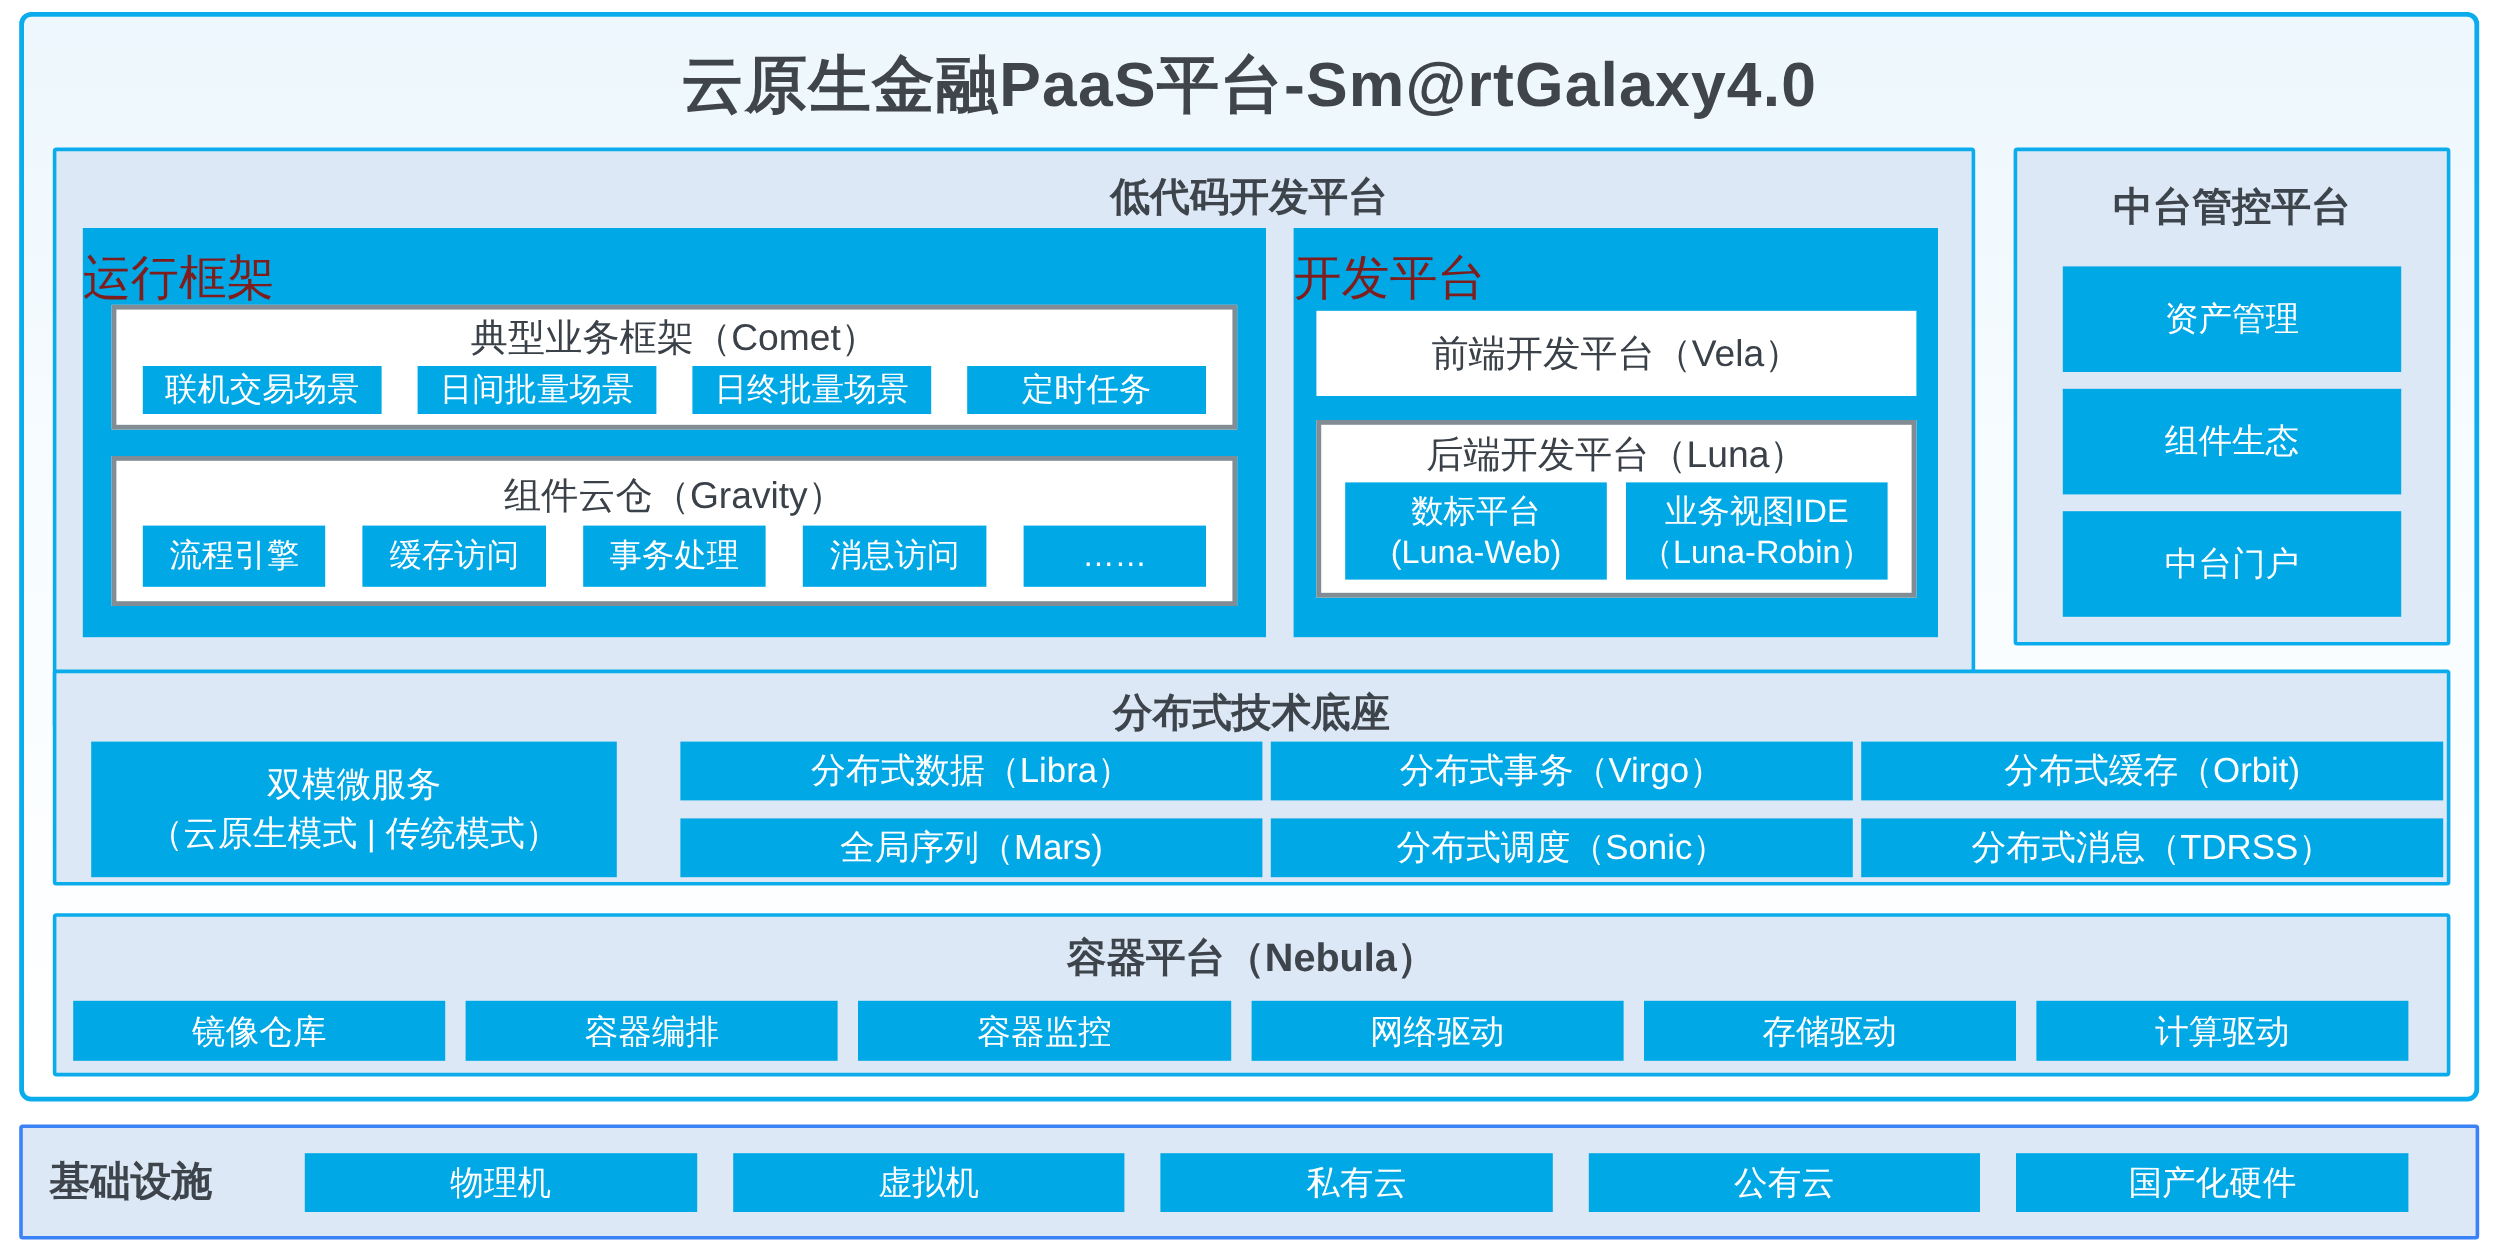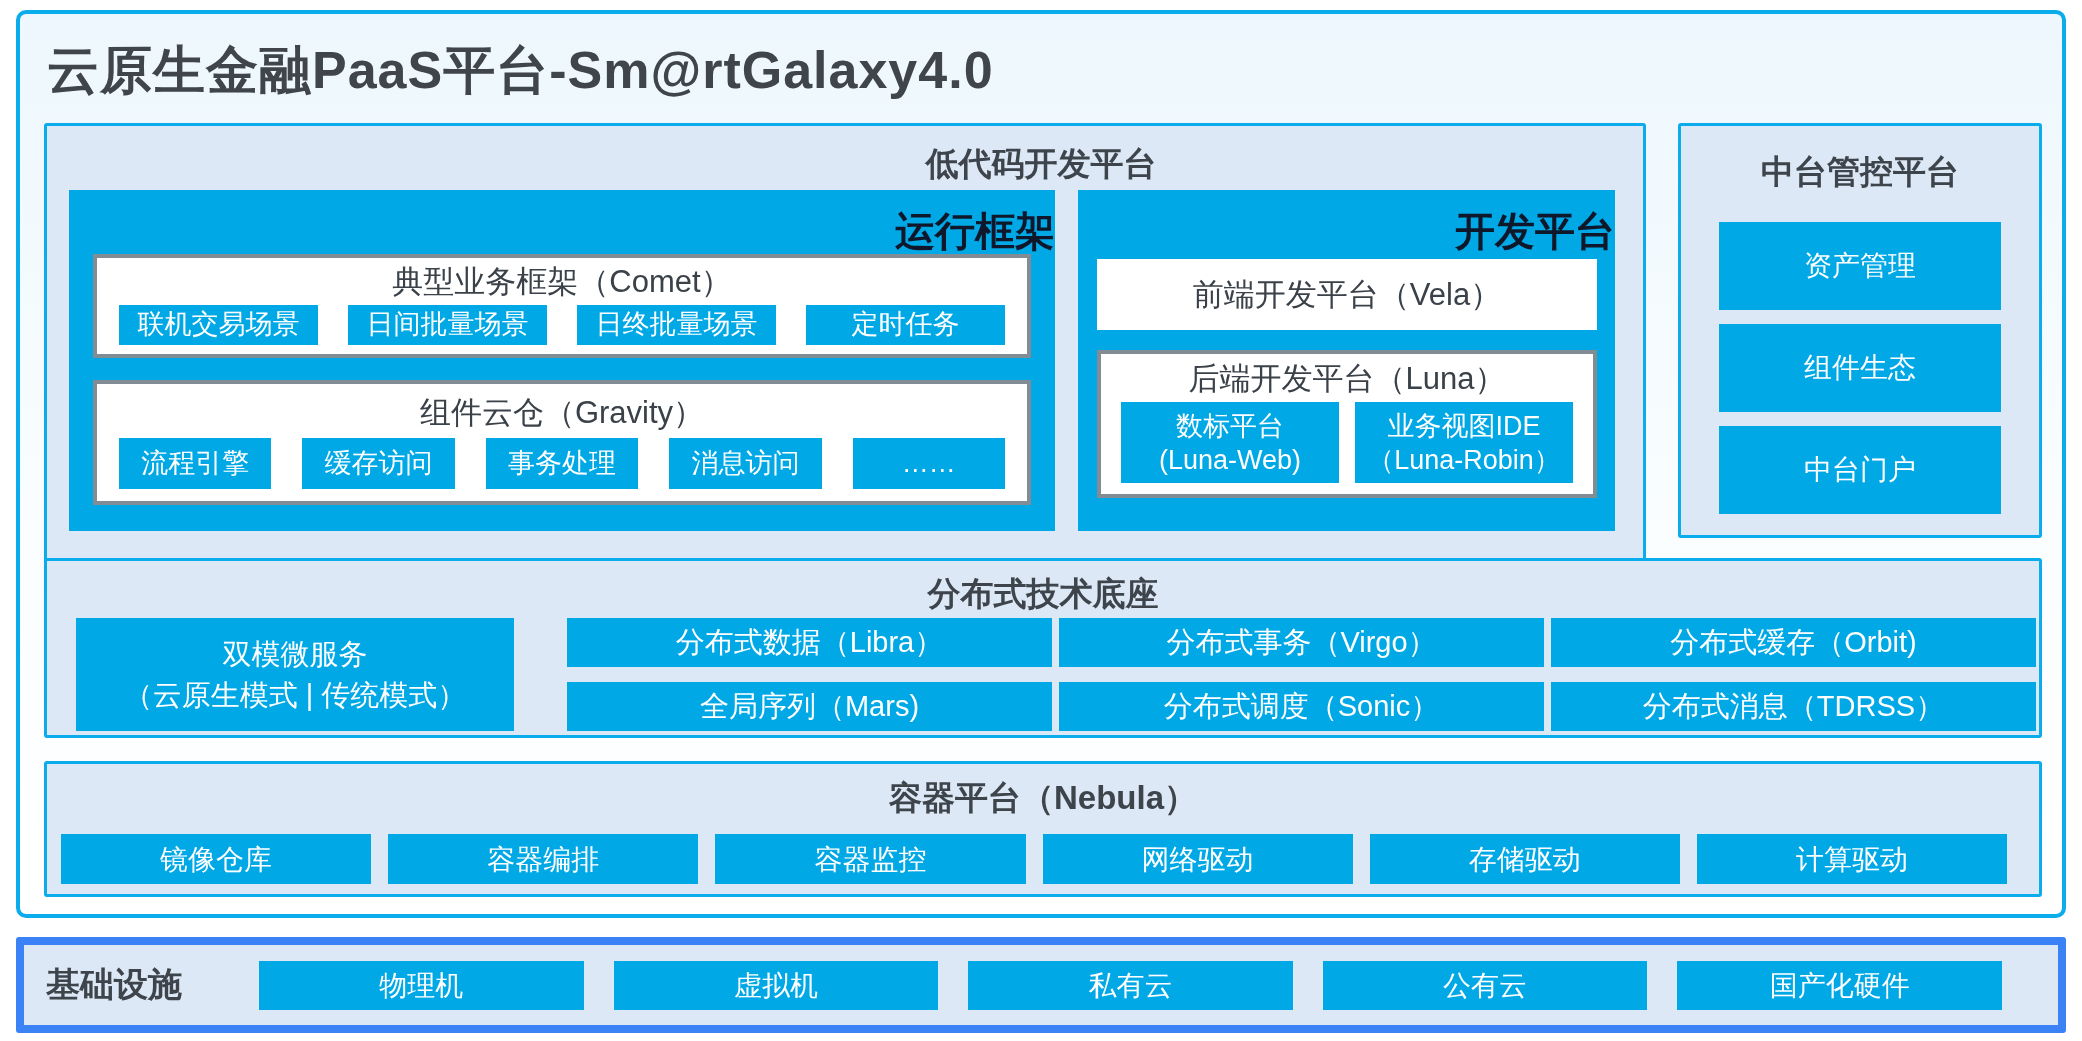--- a/index.html
+++ b/index.html
@@ -11,41 +11,41 @@
   }
   *{box-sizing:border-box;}
 
   
   .outer{
     position:absolute;left:16px;top:10px;width:2050px;height:908px;
     border:4px solid #0AACEC;border-radius:10px;
     background:linear-gradient(180deg,#EDF7FD 0%,#F9FDFF 55%,#FFFFFF 100%);
   }
   .page-title{
-    position:absolute;left:0;top:22px;width:100%;text-align:left;
-    font-size:52px;font-weight:700;color:#3F454B;letter-spacing:1px;padding-left:27px;
+    position:absolute;left:0;top:22px;width:100%;text-align:center;
+    font-size:52px;font-weight:700;color:#3F454B;letter-spacing:1px;
   }
 
   
   .sec{
     position:absolute;background:#DCE8F5;border:3px solid #0AACEC;border-radius:3px;
   }
   .sec-title{
     font-size:33px;font-weight:700;color:#3E444B;text-align:center;
   }
 
   
   #lowcode{left:24px;top:109px;width:1602px;height:484px;}
   #lowcode .lowcode-title{
     position:absolute;top:16px;left:0;width:100%;padding-left:392px;
   }
 
   .blue-panel{position:absolute;background:#00A8E6;}
   .panel-title{
-    text-align:right;margin-top:14px;font-size:40px;font-weight:700;color:#0f172a;
+    text-align:left;margin-top:14px;font-size:40px;font-weight:400;color:#7f1d1d;
   }
   #panel-runtime{left:22px;top:64px;width:986px;height:341px;}
   #panel-dev{left:1031px;top:64px;width:537px;height:341px;}
 
   .white-box{
     position:absolute;background:#ffffff;border:4px solid #828C95;
     display:flex;flex-direction:column;
   }
   .box-title{
     text-align:center;font-size:31px;font-weight:500;color:#3A4148;line-height:40px;
@@ -97,21 +97,21 @@
   #container-platform{left:24px;top:747px;width:1998px;height:136px;}
   #container-platform .sec-title{margin-top:12px;}
   .cont-row{
     position:absolute;left:14px;right:32px;top:70px;height:50px;display:flex;gap:17px;
   }
   .cont-row .chip{font-size:28px;}
 
   
   #infra{
     position:absolute;left:16px;top:937px;width:2050px;height:96px;
-    background:#DCE8F5;border:8px solid #3b82f6;border-radius:3px;
+    background:#DCE8F5;border:3px solid #3b82f6;border-radius:3px;
     display:flex;align-items:center;padding:0 56px 0 22px;
   }
   .infra-title{
     font-size:34px;font-weight:700;color:#3E444B;width:163px;flex:none;
   }
   .infra-chips{flex:1;display:flex;gap:30px;height:49px;margin-left:50px;}
   .infra-chips .chip{font-size:28px;}
 </style>
 </head>
 <body>

